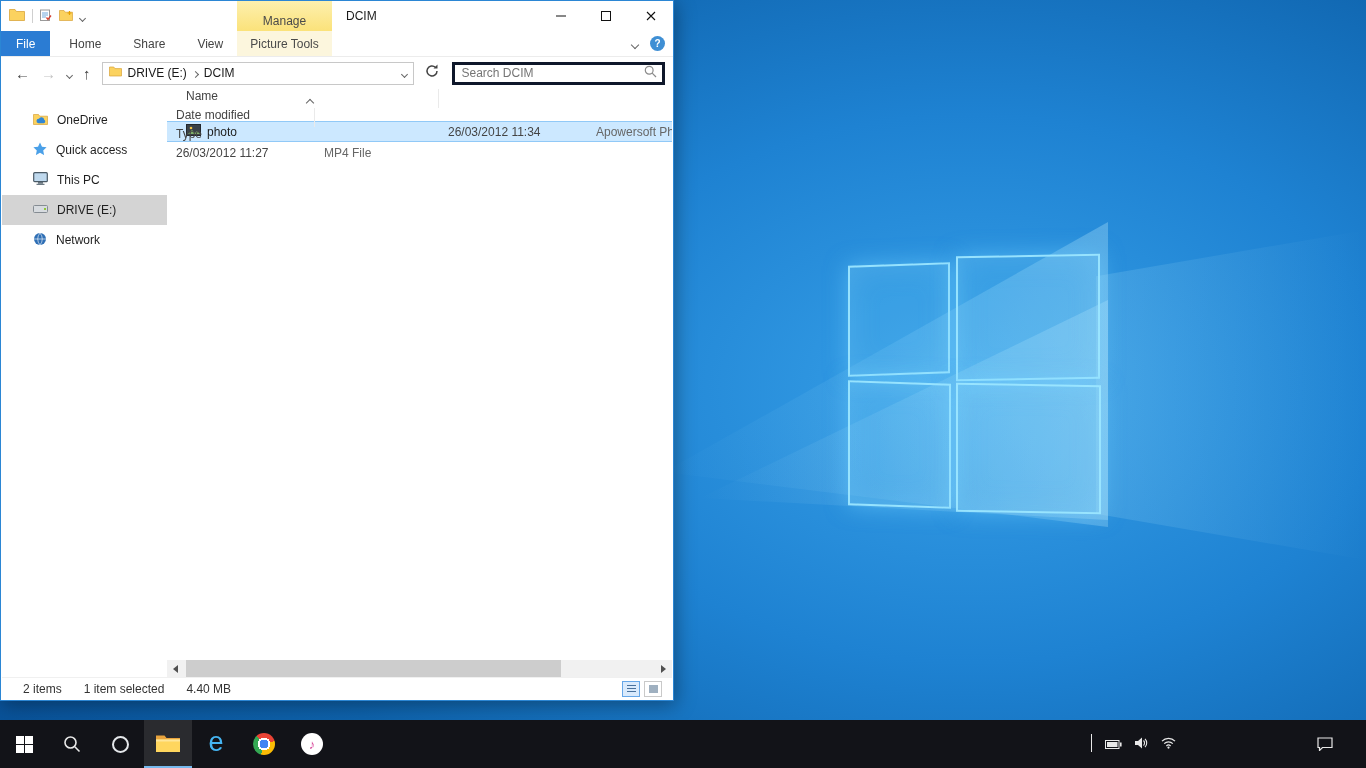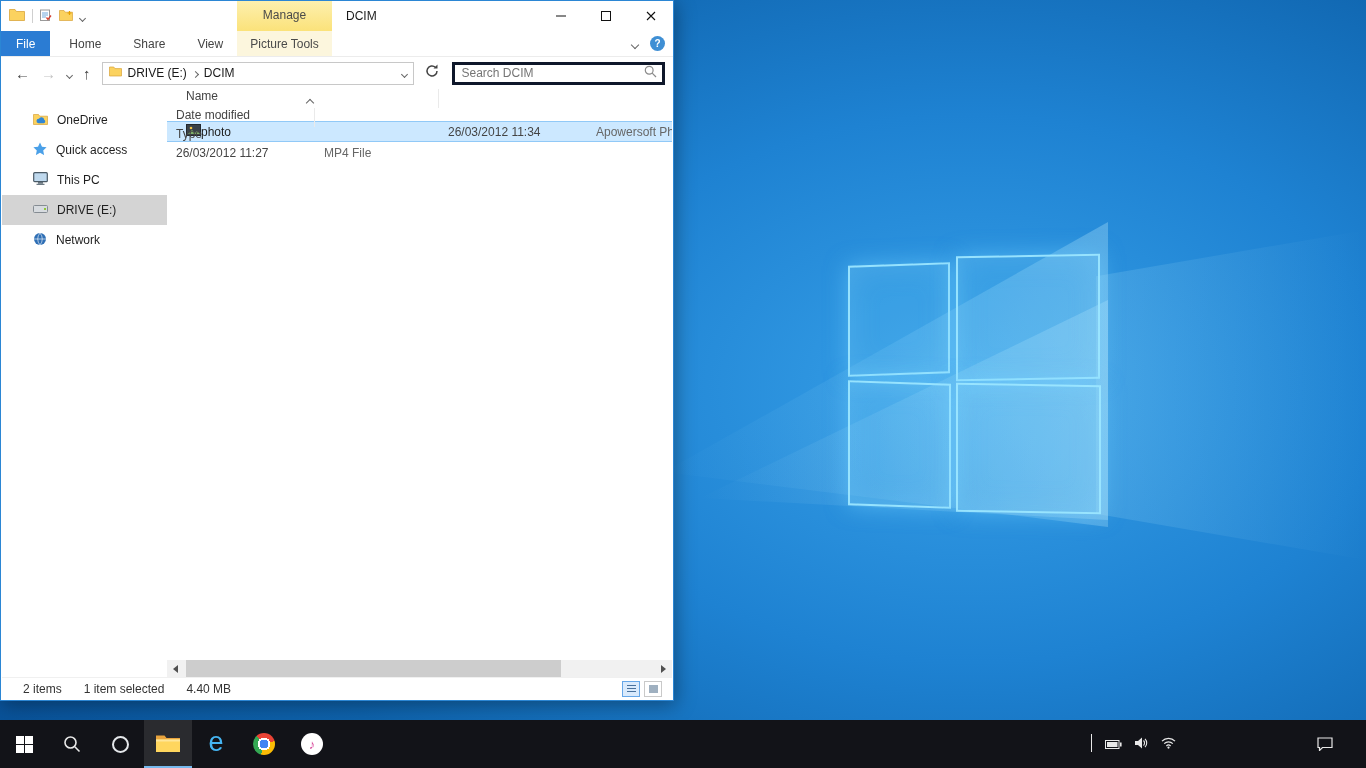--- a/index.html
+++ b/index.html
@@ -28,21 +28,21 @@
   .p-bl{left:6px;top:132px;width:99px;height:121px;transform:skewY(2deg);}
   .p-br{left:114px;top:134px;width:141px;height:125px;transform:skewY(1deg);}
 
   
   .window{position:absolute;left:0;top:0;width:674px;height:701px;background:#fff;
     border:1px solid #2b86d4;box-sizing:border-box;box-shadow:2px 4px 18px rgba(0,0,0,0.35);}
   .titlebar{position:relative;height:30px;background:#fff;}
   .qat{position:absolute;left:8px;top:0;height:30px;display:flex;align-items:center;gap:7px;}
   .qat-sep{width:1px;height:14px;background:#cfcfcf;}
   .manage-tab{position:absolute;left:236px;top:0;width:95px;height:30px;
-    background:linear-gradient(#fdf0ae,#fbe27a);display:flex;align-items:center;justify-content:center;
+    background:linear-gradient(#fdf0ae,#fbe27a);display:flex;align-items:flex-end;justify-content:center;
     padding-bottom:3px;box-sizing:border-box;font-size:12px;color:#4a4a4a;}
   .win-title{position:absolute;left:345px;top:8px;font-size:12px;color:#1a1a1a;}
   .win-controls{position:absolute;right:0;top:0;display:flex;}
   .win-btn{width:45px;height:30px;display:flex;align-items:center;justify-content:center;}
   .tabsrow{position:relative;height:25px;border-bottom:1px solid #ececec;display:flex;align-items:stretch;font-size:12px;color:#444;}
   .tab{display:flex;align-items:center;padding:0 16px;}
   .tab-file{background:#2b7cd3;color:#fff;padding:0 15px;margin-right:3px;}
   .tab-contextual{position:absolute;left:236px;top:0;width:95px;height:25px;background:#fcf6dd;
     display:flex;align-items:center;justify-content:center;color:#4a4a4a;}
   .ribbon-right{position:absolute;right:8px;top:0;height:25px;display:flex;align-items:center;gap:12px;}
@@ -76,21 +76,21 @@
   .main{position:absolute;left:166px;top:88px;right:1px;bottom:40px;overflow:hidden;}
   .list-header{position:relative;height:27px;display:flex;font-size:12px;color:#444;flex-direction:column;}
   .hcol{display:flex;align-items:flex-end;padding-bottom:5px;box-sizing:border-box;border-right:1px solid #eaeaea;}
   .hcol-name{width:272px;padding-left:19px;}
   .hcol-date{width:148px;padding-left:9px;}
   .hcol-type{flex:1;padding-left:9px;border-right:none;}
   .sort-caret{position:absolute;left:140px;top:3px;}
   .rows{padding-top:5px;}
   .frow{height:21px;display:flex;align-items:center;font-size:12px;color:#1e1e1e;box-sizing:border-box;}
   .frow.selected{background:#cce8ff;border-top:1px solid #91c9f7;border-bottom:1px solid #91c9f7;}
-  .c-name{width:272px;display:flex;align-items:center;padding-left:19px;box-sizing:border-box;overflow:hidden;}
+  .c-name{width:272px;display:flex;align-items:center;gap:6px;padding-left:19px;box-sizing:border-box;overflow:hidden;}
   .c-date{width:148px;padding-left:9px;box-sizing:border-box;color:#444;}
   .c-type{flex:1;padding-left:9px;box-sizing:border-box;color:#666;white-space:nowrap;overflow:hidden;}
 
   
   .hscroll{position:absolute;left:166px;right:1px;bottom:23px;height:17px;background:#f1f1f1;}
   .sb-arrow{position:absolute;top:0;width:17px;height:17px;display:flex;align-items:center;justify-content:center;}
   .sb-left{left:0;} .sb-right{right:0;}
   .tri{width:0;height:0;border-top:4px solid transparent;border-bottom:4px solid transparent;}
   .tri.left{border-right:5px solid #505050;}
   .tri.right{border-left:5px solid #505050;}

